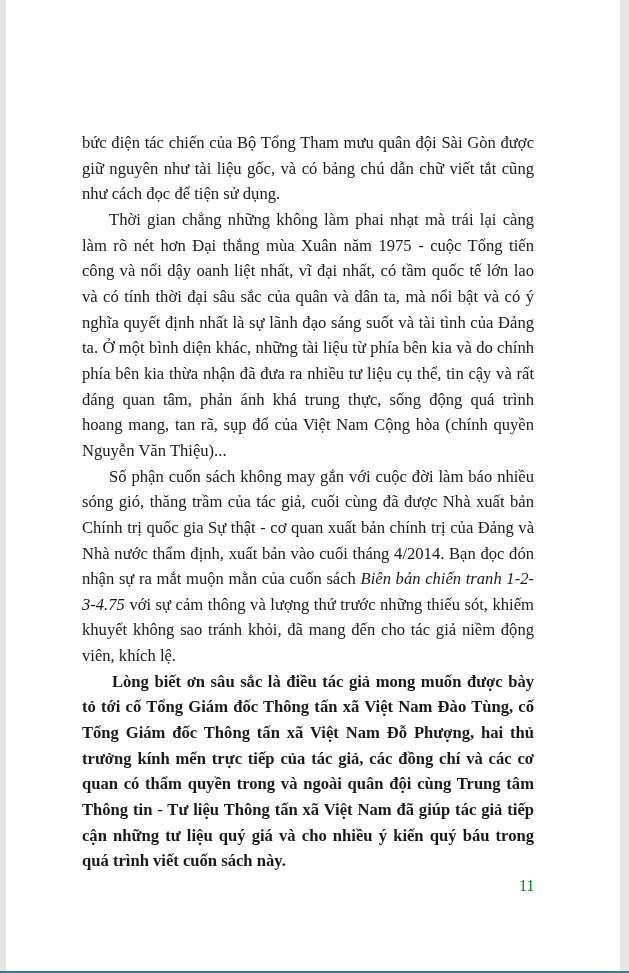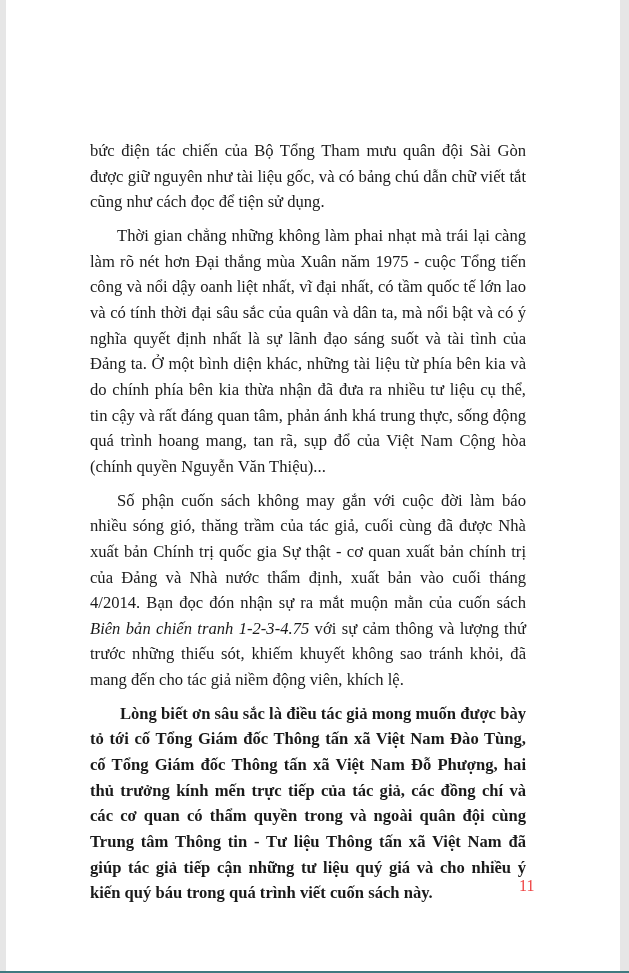--- a/index.html
+++ b/index.html
@@ -13,27 +13,27 @@
     background: #ffffff;
   }
   .bottom-line {
     position: absolute; left: 0; right: 0; bottom: 0; height: 2px;
     background: #3f7a80;
   }
   .text-block {
     position: absolute; left: 76px; top: 130px; width: 452px;
     color: #1a1a1a; font-size: 16.6px; line-height: 25.65px;
   }
-  .text-block p { margin: 8px; text-align: justify; }
+  .text-block p { margin: 0; text-align: justify; }
   .text-block p.indent { text-indent: 27px; }
   .text-block p.indent2 { text-indent: 30px; font-weight: bold; }
   .text-block em { font-style: italic; }
   .page-number {
     position: absolute; left: 513px; top: 877px;
-    font-size: 16px; color: #ef4444;
+    font-size: 16px; color: #15803d;
   }
 </style>
 </head>
 <body>
 
 <div class="page">
   <div class="text-block">
     <p>bức điện tác chiến của Bộ Tổng Tham mưu quân đội Sài Gòn được giữ nguyên như tài liệu gốc, và có bảng chú dẫn chữ viết tắt cũng như cách đọc để tiện sử dụng.</p>
     <p class="indent">Thời gian chẳng những không làm phai nhạt mà trái lại càng làm rõ nét hơn Đại thắng mùa Xuân năm 1975 - cuộc Tổng tiến công và nổi dậy oanh liệt nhất, vĩ đại nhất, có tầm quốc tế lớn lao và có tính thời đại sâu sắc của quân và dân ta, mà nổi bật và có ý nghĩa quyết định nhất là sự lãnh đạo sáng suốt và tài tình của Đảng ta. Ở một bình diện khác, những tài liệu từ phía bên kia và do chính phía bên kia thừa nhận đã đưa ra nhiều tư liệu cụ thể, tin cậy và rất đáng quan tâm, phản ánh khá trung thực, sống động quá trình hoang mang, tan rã, sụp đổ của Việt Nam Cộng hòa (chính quyền Nguyễn Văn Thiệu)...</p>
     <p class="indent"><span>Số phận cuốn sách không may gắn với cuộc đời làm báo nhiều sóng gió, thăng trầm của tác giả, cuối cùng đã được Nhà xuất bản Chính trị quốc gia Sự thật - cơ quan xuất bản chính trị của Đảng và Nhà nước thẩm định, xuất bản vào cuối tháng 4/2014. Bạn đọc đón nhận sự ra mắt muộn mằn của cuốn sách </span><em>Biên bản chiến tranh 1-2-3-4.75</em><span> với sự cảm thông và lượng thứ trước những thiếu sót, khiếm khuyết không sao tránh khỏi, đã mang đến cho tác giả niềm động viên, khích lệ.</span></p>

